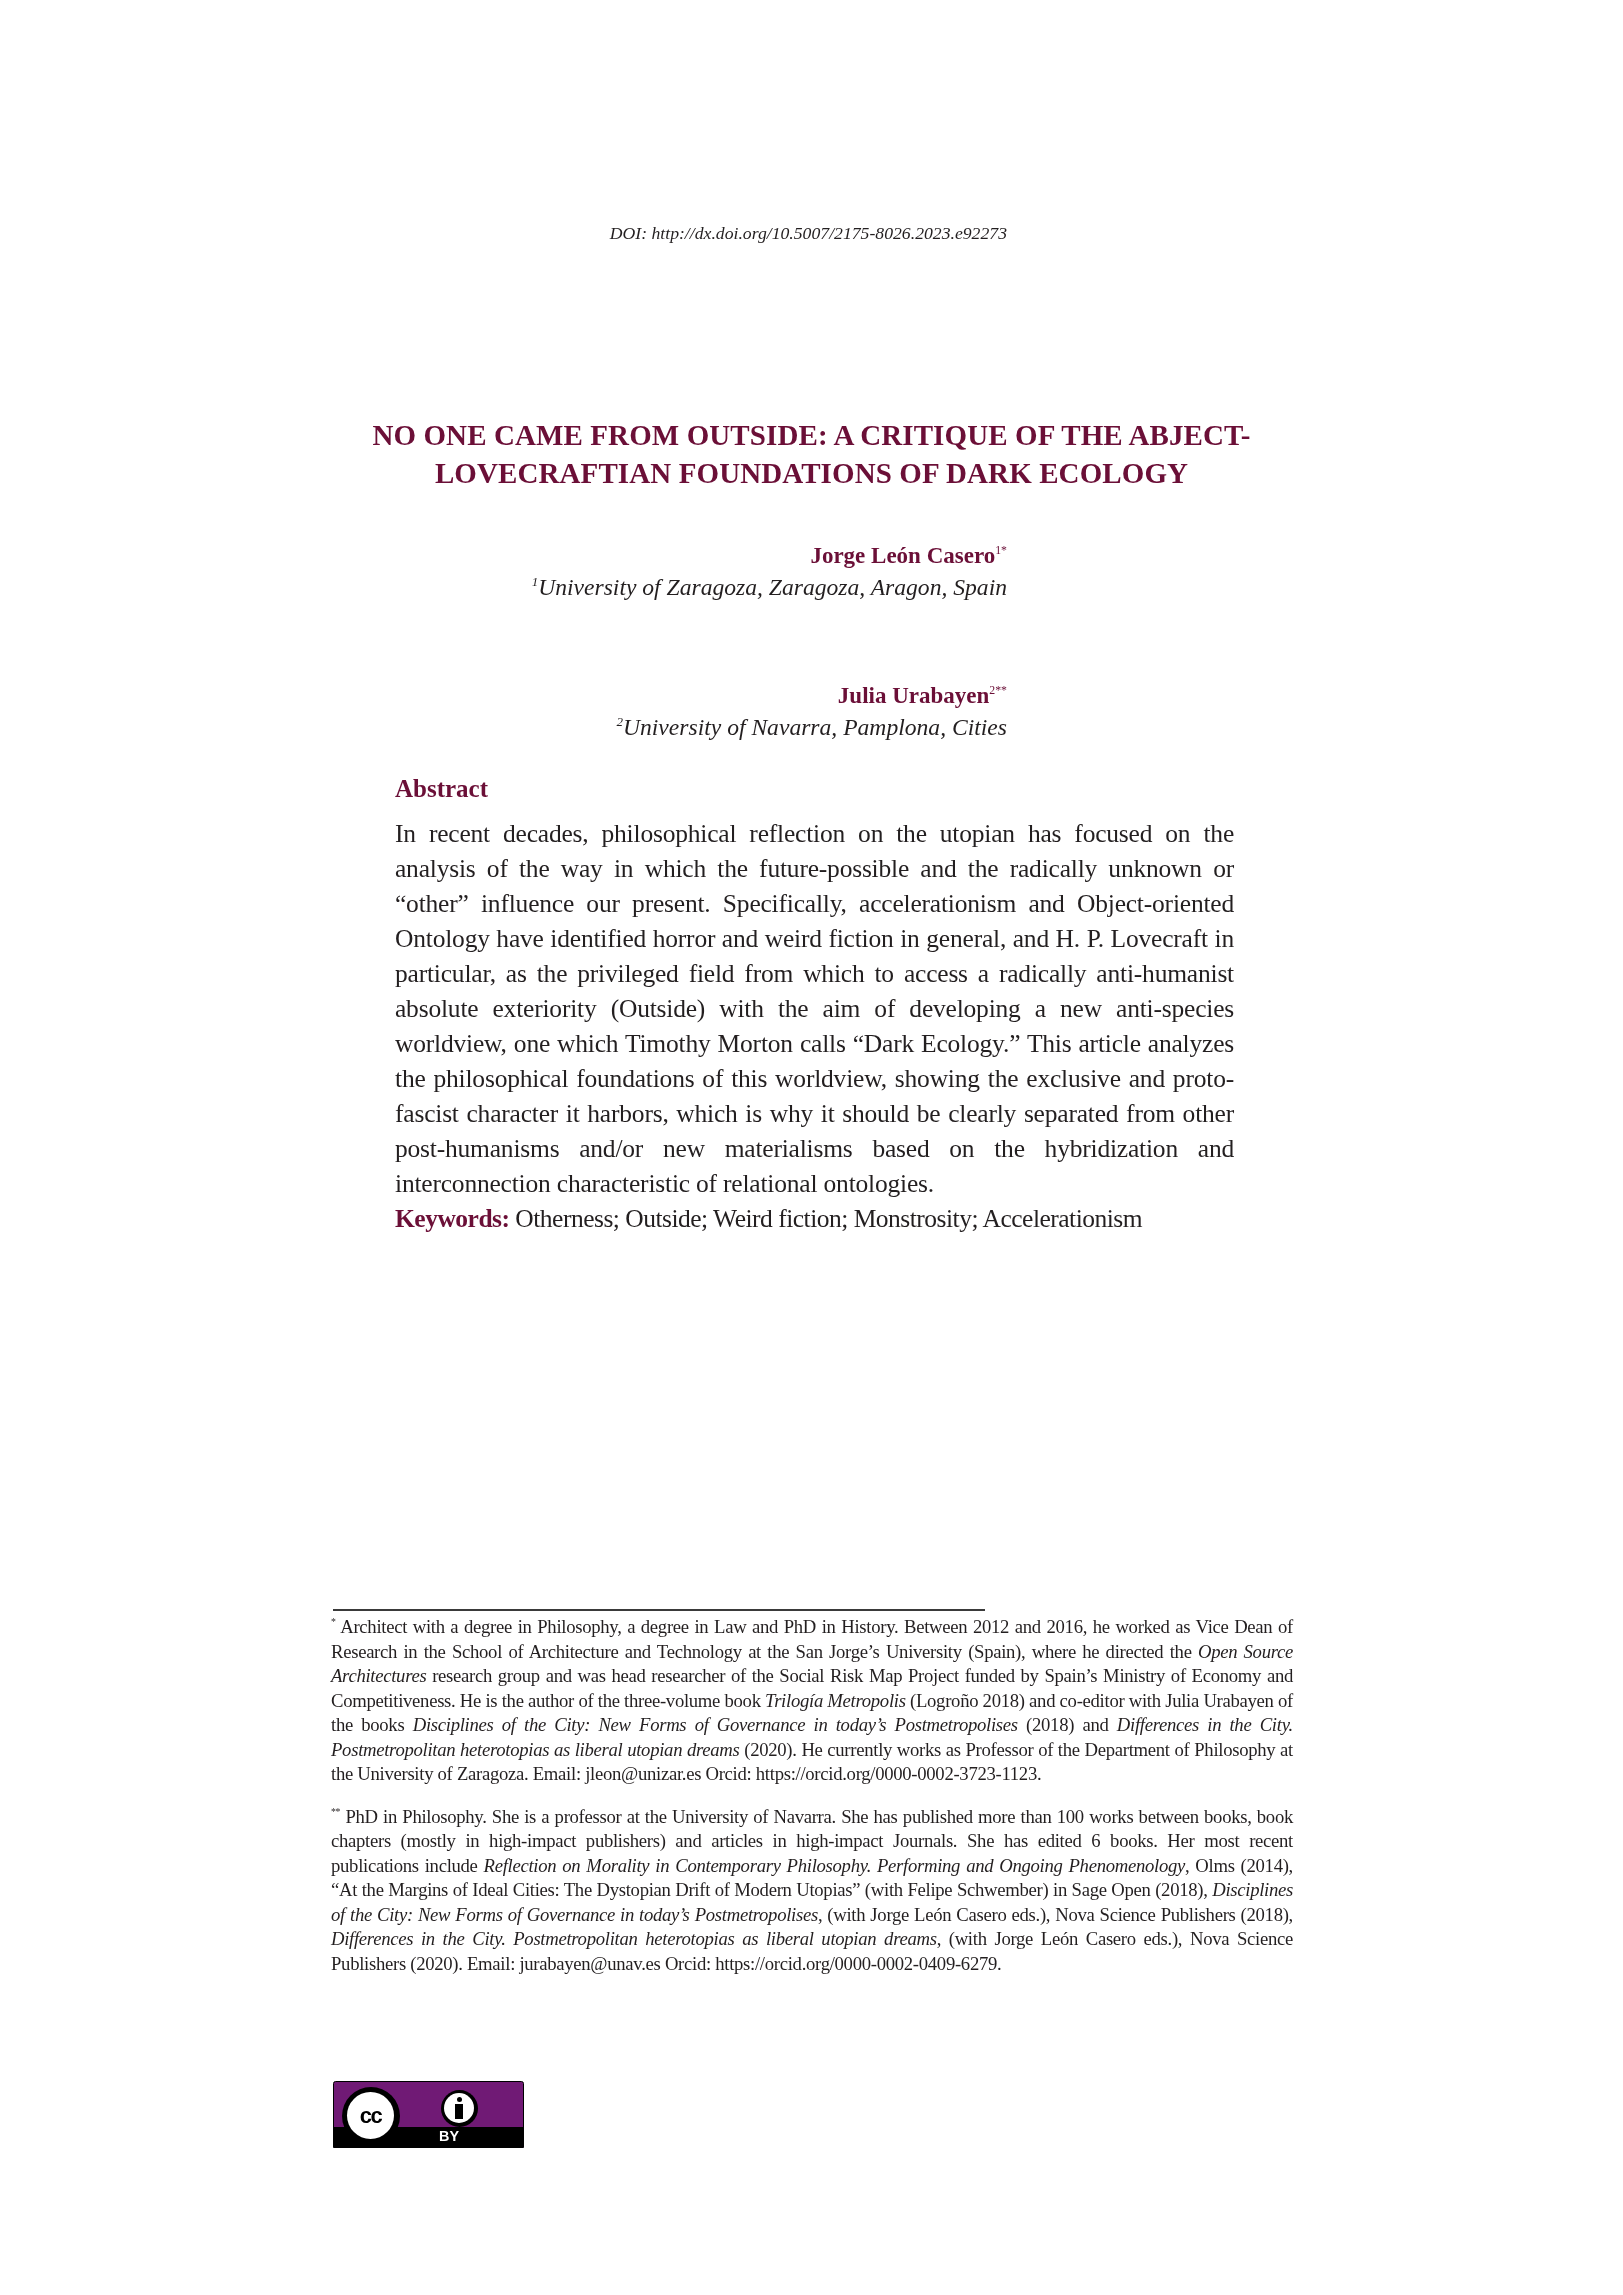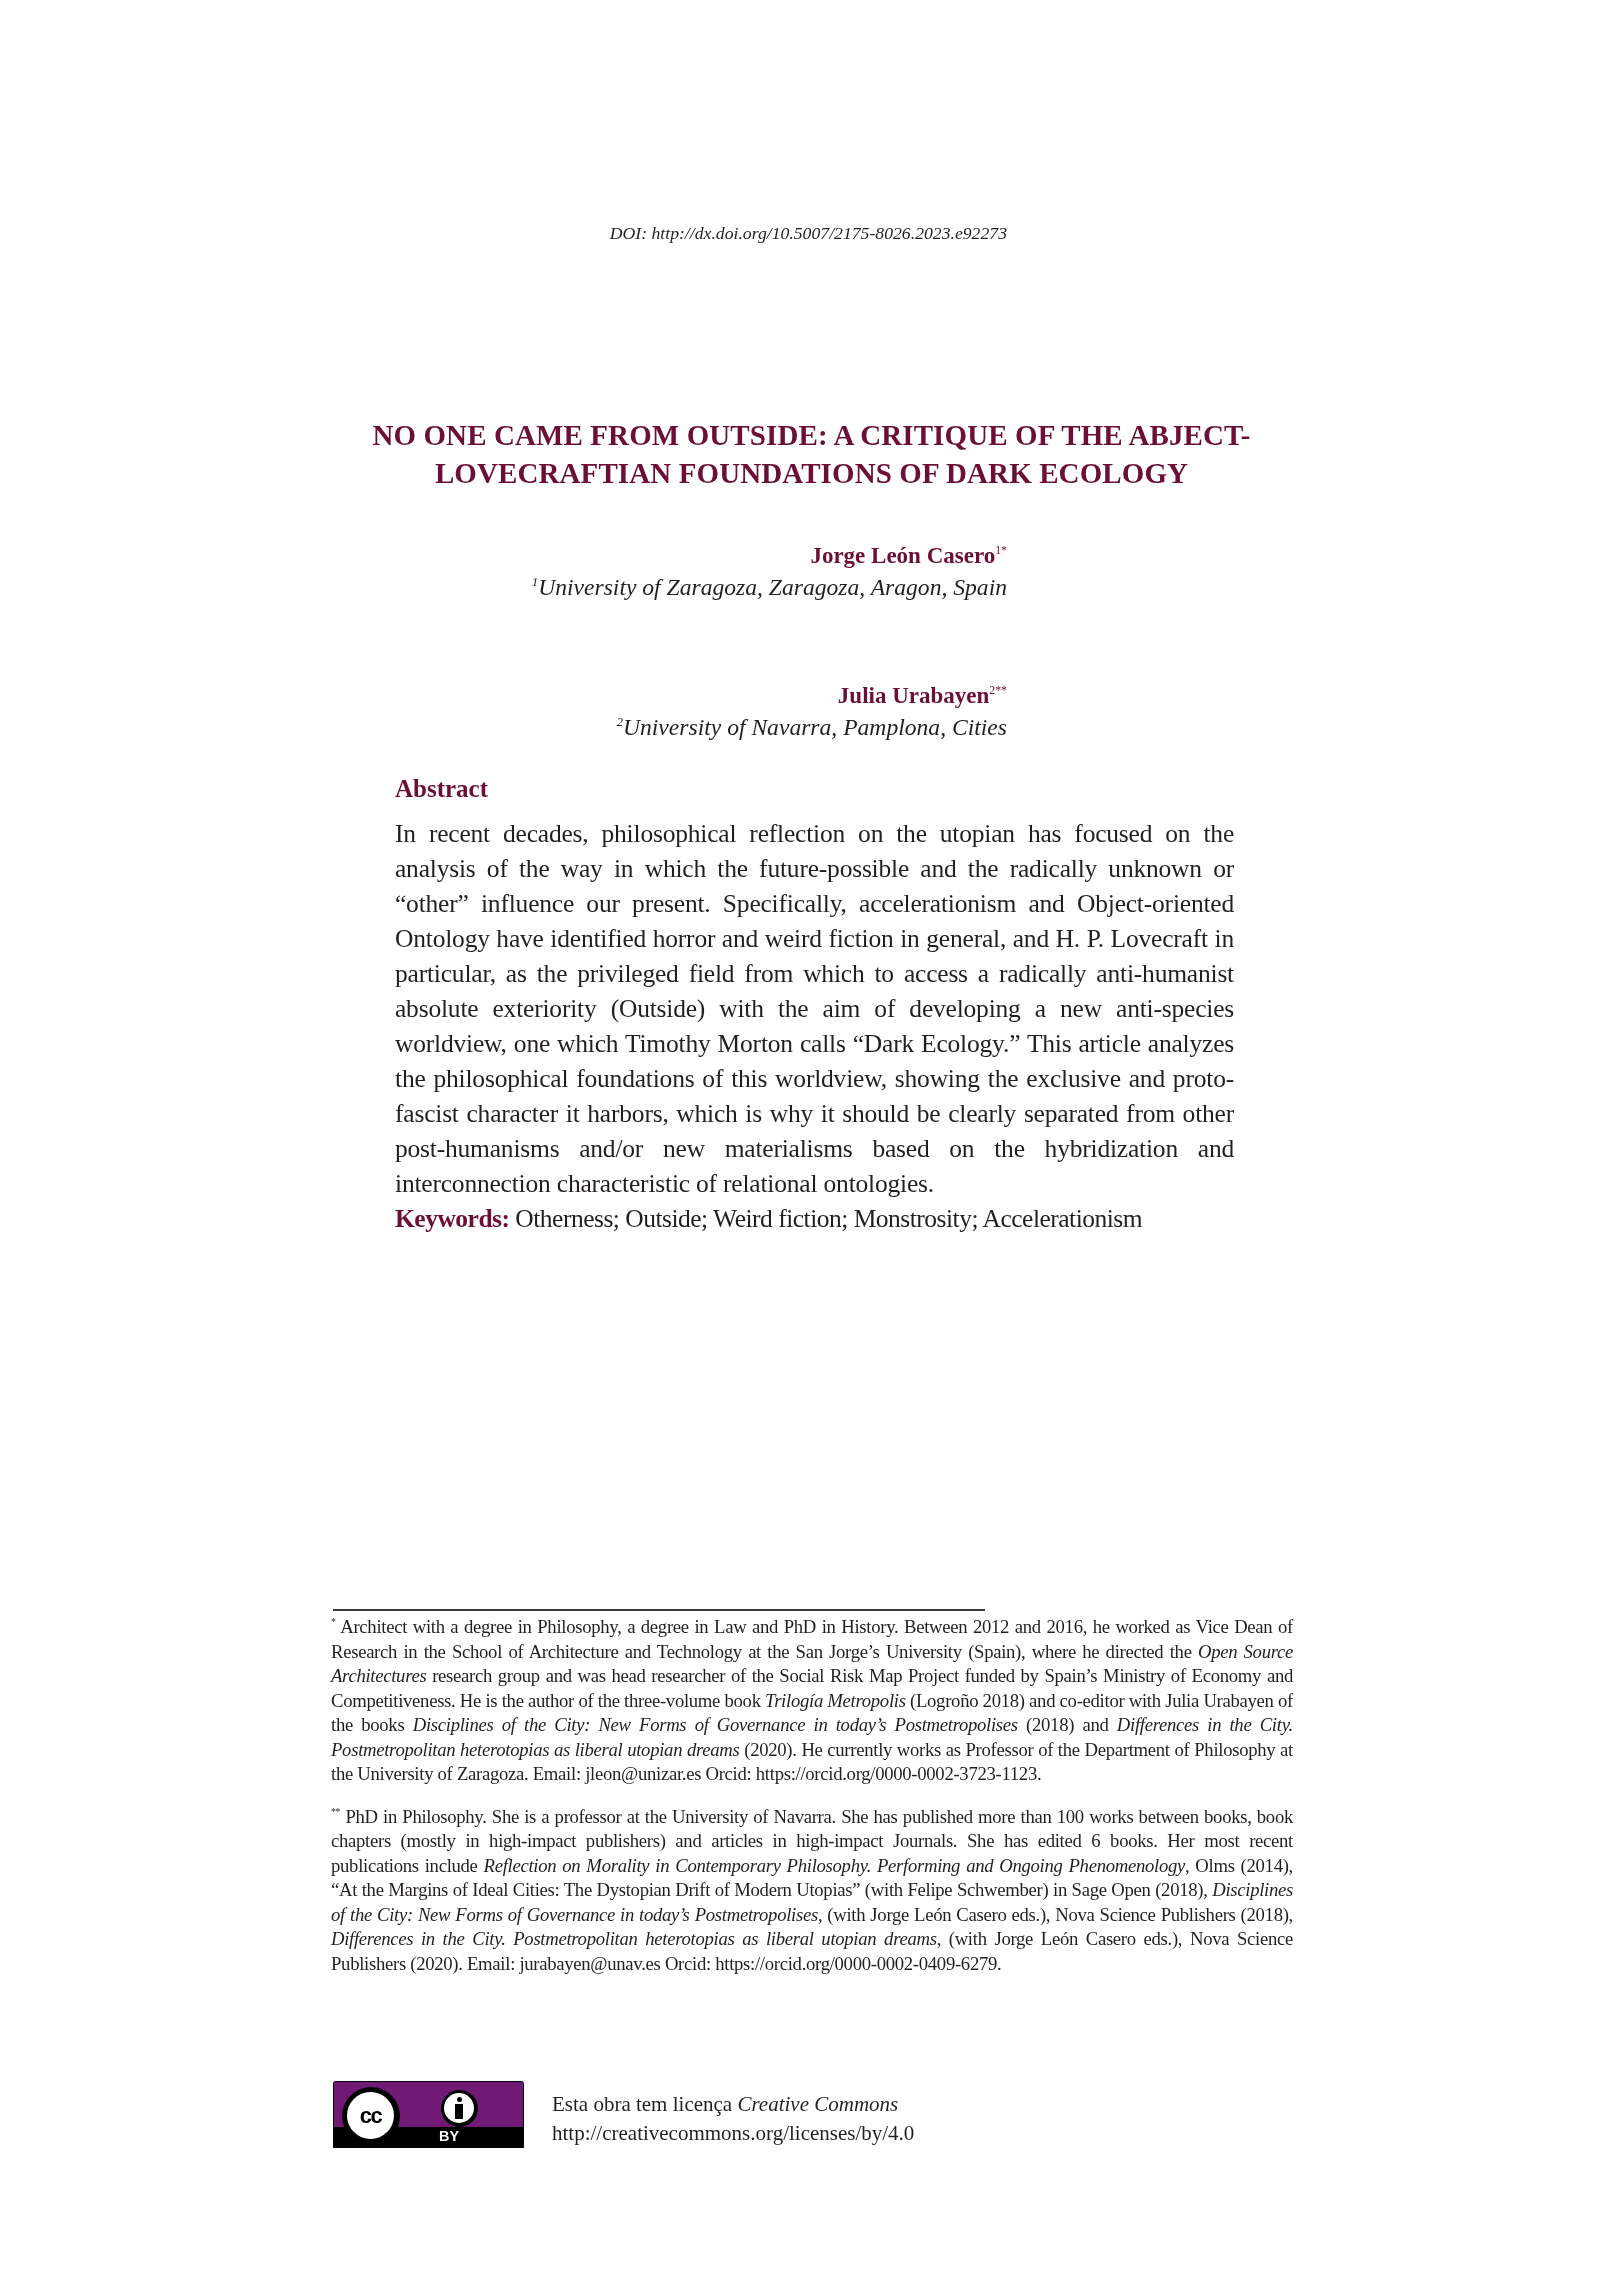--- a/index.html
+++ b/index.html
@@ -259,20 +259,16 @@
         <div class="cc-circle-inner">cc</div>
       </div>
       <div class="by-circle-outer">
         <div class="by-circle-inner">
           <div class="by-head"></div>
           <div class="by-body"></div>
         </div>
       </div>
       <div class="cc-by-text">BY</div>
     </div>
-    <div class="license-text">
-      <div><span>Esta obra tem licença </span><i>Creative Commons</i></div>
-      <div>http://creativecommons.org/licenses/by/4.0</div>
-    </div>
   </div>
 
 </div>
 
 
 </body></html>

